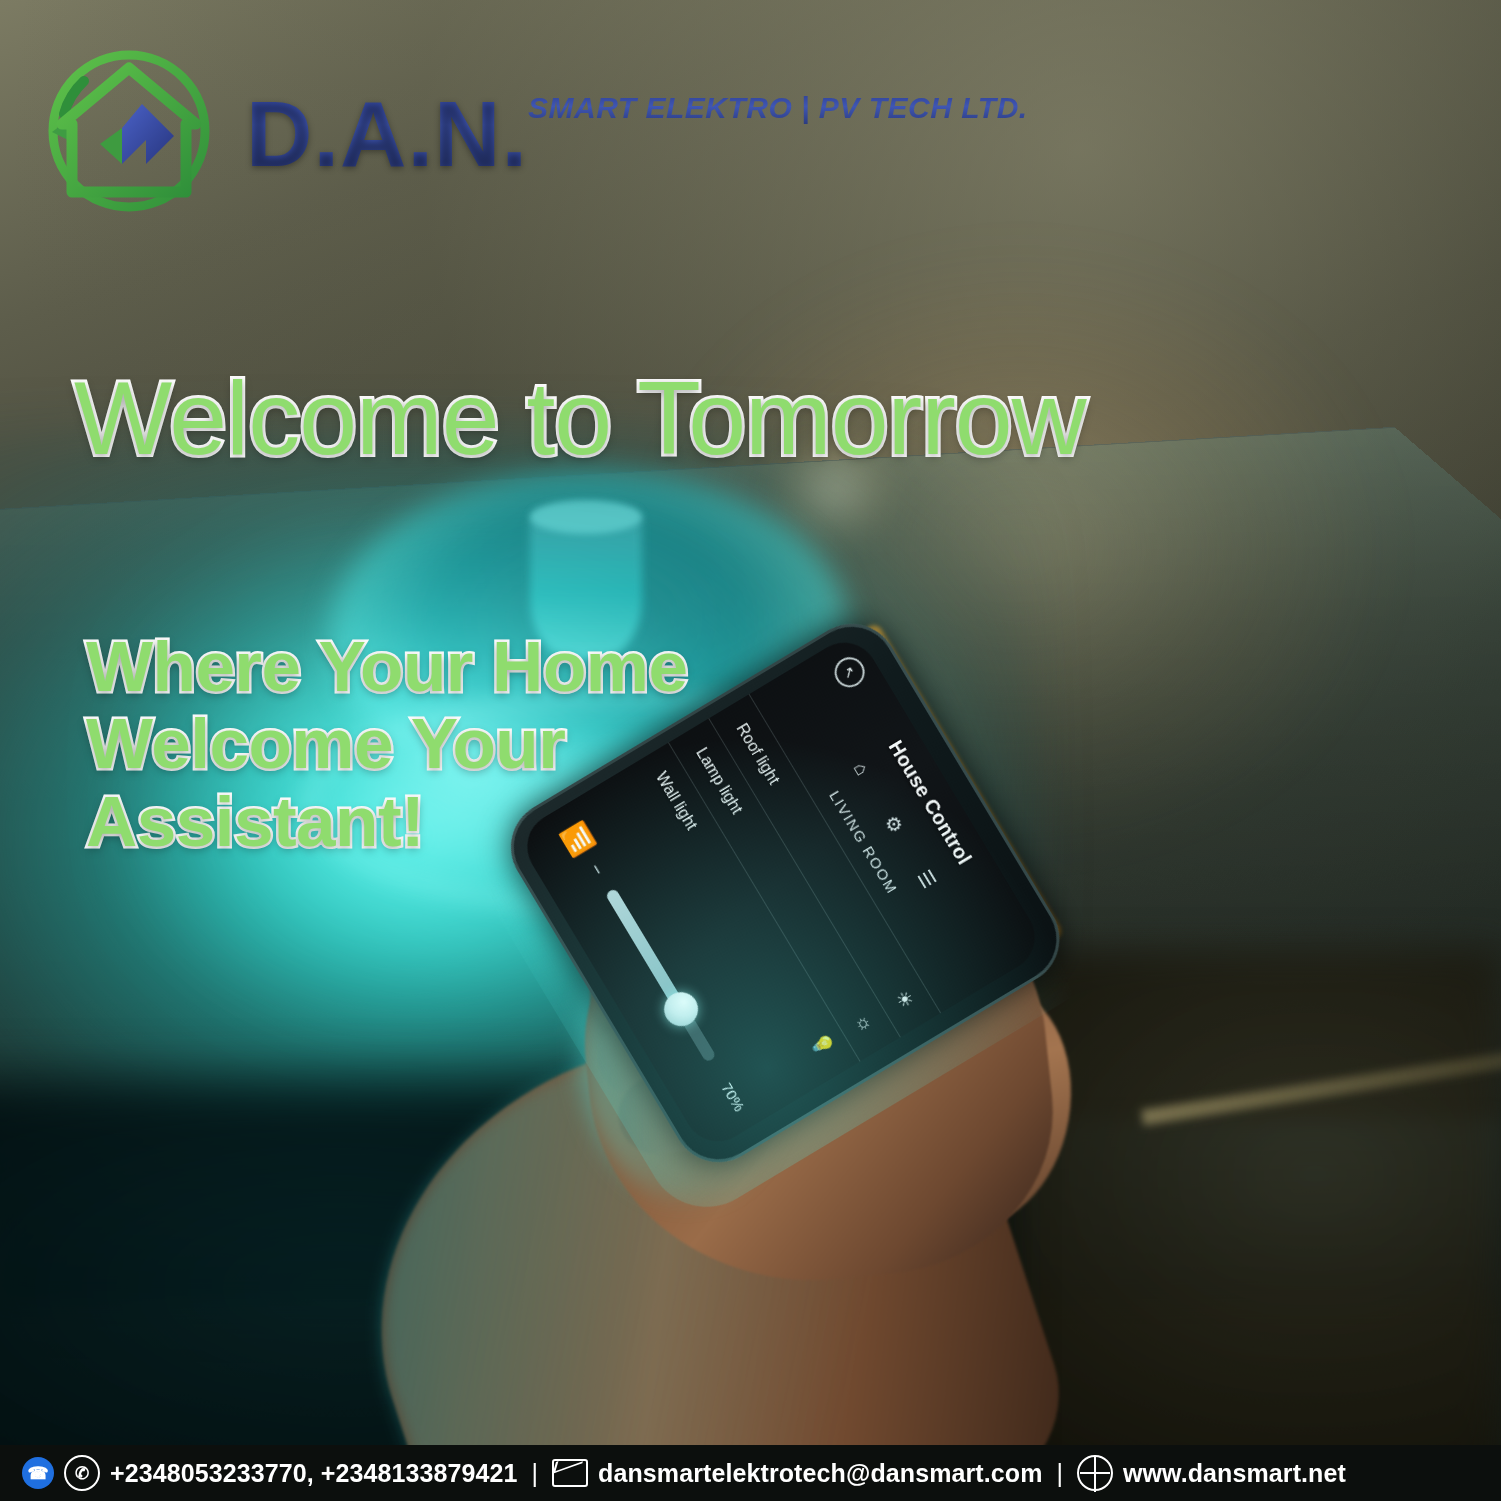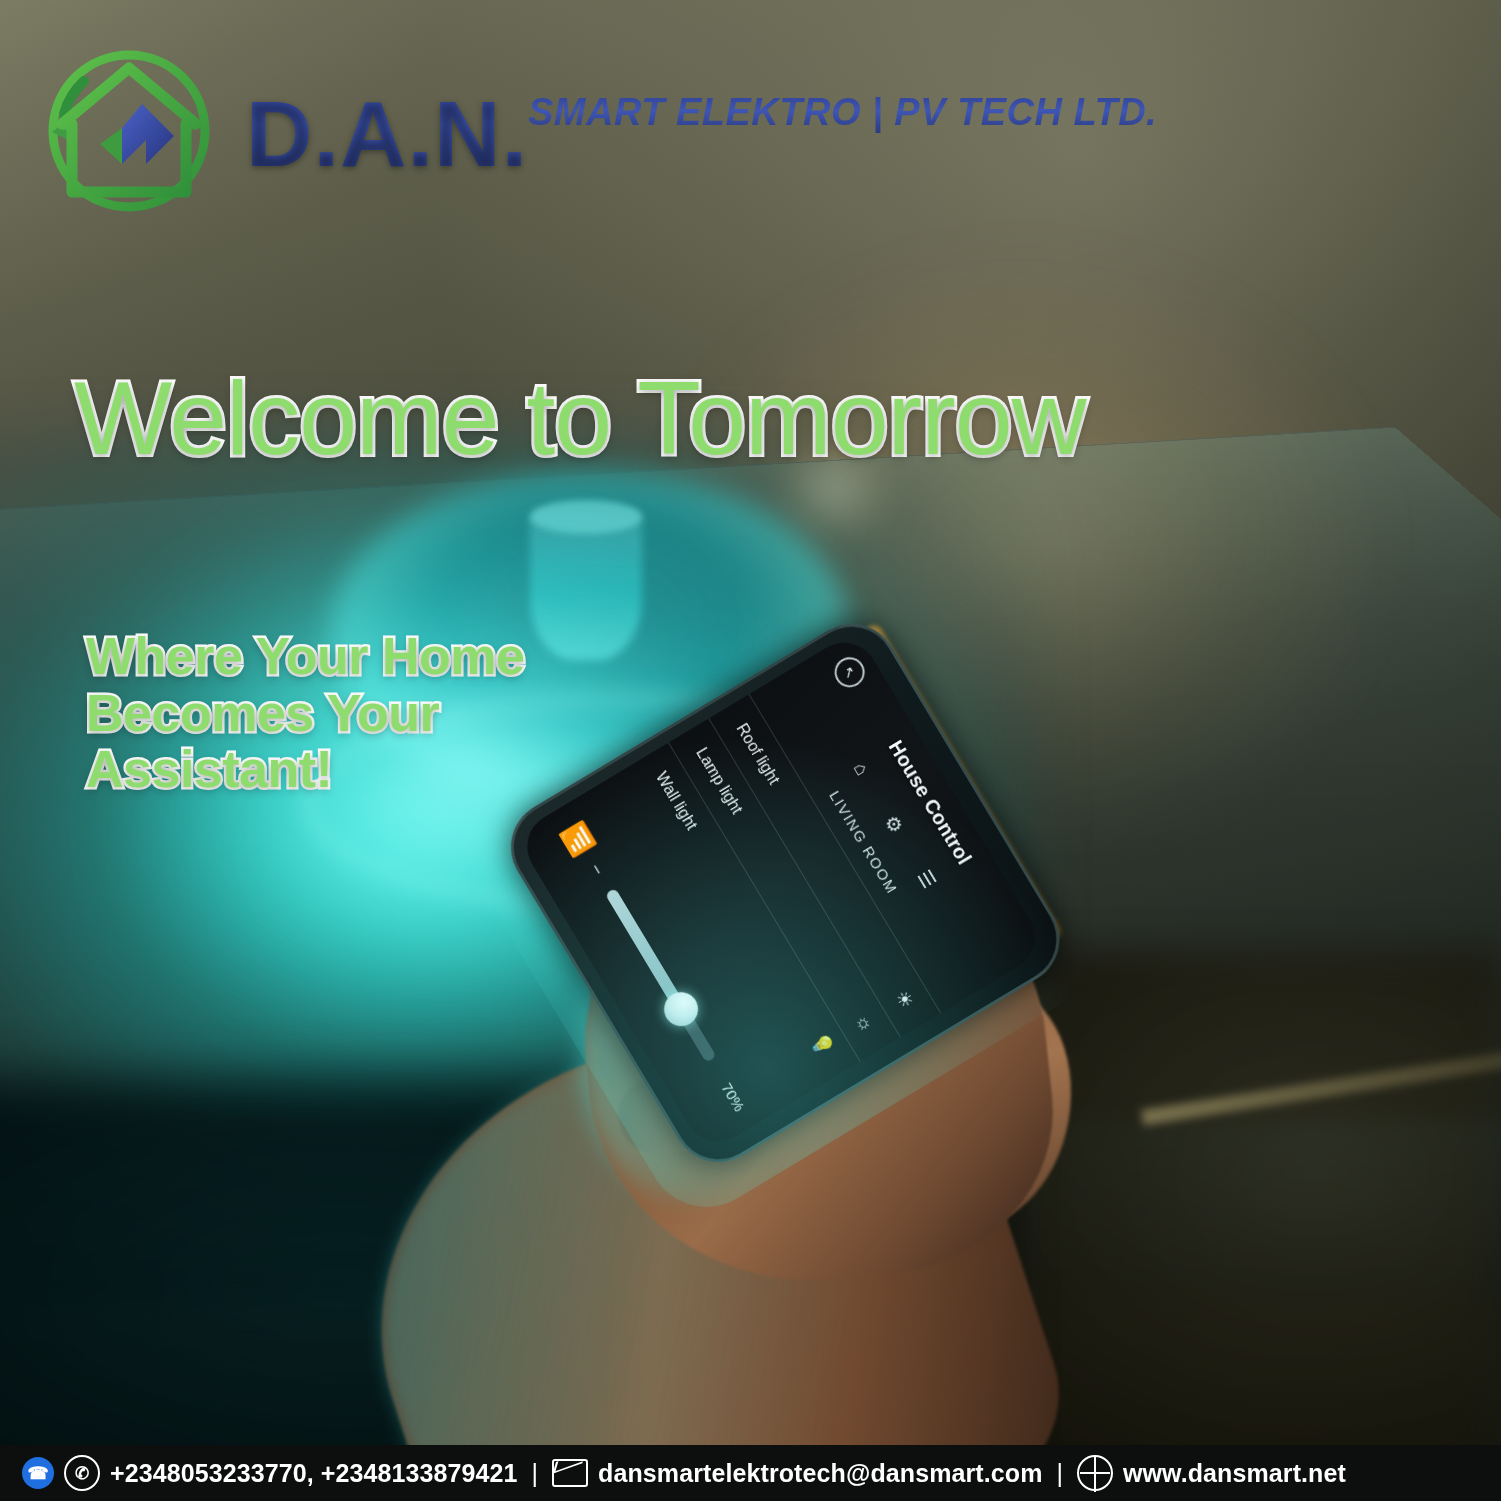--- a/index.html
+++ b/index.html
@@ -424,21 +424,21 @@
     letter-spacing: 1px;
     line-height: .98;
     background: linear-gradient(180deg, #2d3f8f 0%, #3f56b4 40%, #2a3a7d 100%);
     -webkit-background-clip: text;
     background-clip: text;
     color: transparent;
     text-shadow: 0 2px 6px rgba(0,0,0,.35);
   }
   .logo-sub {
     margin-top: 2px;
-    font-size: 38px;
+    font-size: 30px;
     font-weight: bold;
     font-style: italic;
     letter-spacing: .5px;
     background: linear-gradient(180deg, #2d3f8f 0%, #3f56b4 45%, #2a3a7d 100%);
     -webkit-background-clip: text;
     background-clip: text;
     color: transparent;
     white-space: nowrap;
   }
 
@@ -454,21 +454,21 @@
     letter-spacing: -1px;
     white-space: nowrap;
     -webkit-text-stroke: 6px #ffffff;
     paint-order: stroke fill;
     text-shadow: 0 3px 10px rgba(0,0,0,.35);
   }
   .subhead {
     position: absolute;
     left: 86px;
     top: 628px;
-    font-size: 52px;
+    font-size: 71px;
     font-weight: bold;
     line-height: 1.09;
     color: #8fdc6e;
     letter-spacing: -0.5px;
     -webkit-text-stroke: 5px #ffffff;
     paint-order: stroke fill;
     text-shadow: 0 3px 10px rgba(0,0,0,.35);
     max-width: 900px;
   }
   .subhead span { display: block; white-space: nowrap; }
@@ -662,21 +662,21 @@
     <div class="logo-text">
       <div class="logo-dan">D.A.N.</div>
       <div class="logo-sub">SMART ELEKTRO | PV TECH LTD.</div>
     </div>
   </div>
 
   <div class="headline">Welcome to Tomorrow</div>
 
   <div class="subhead">
     <span>Where Your Home</span>
-    <span>Becomes Your</span>
+    <span>Welcome Your</span>
     <span>Assistant!</span>
   </div>
 
   <div class="footer">
     <span class="fi ring-icon">☎</span>
     <span class="fi wa-icon">✆</span>
     <span class="ftxt">+2348053233770, +2348133879421</span>
     <span class="sep">|</span>
     <span class="fi mail-icon"></span>
     <span class="ftxt">dansmartelektrotech@dansmart.com</span>

